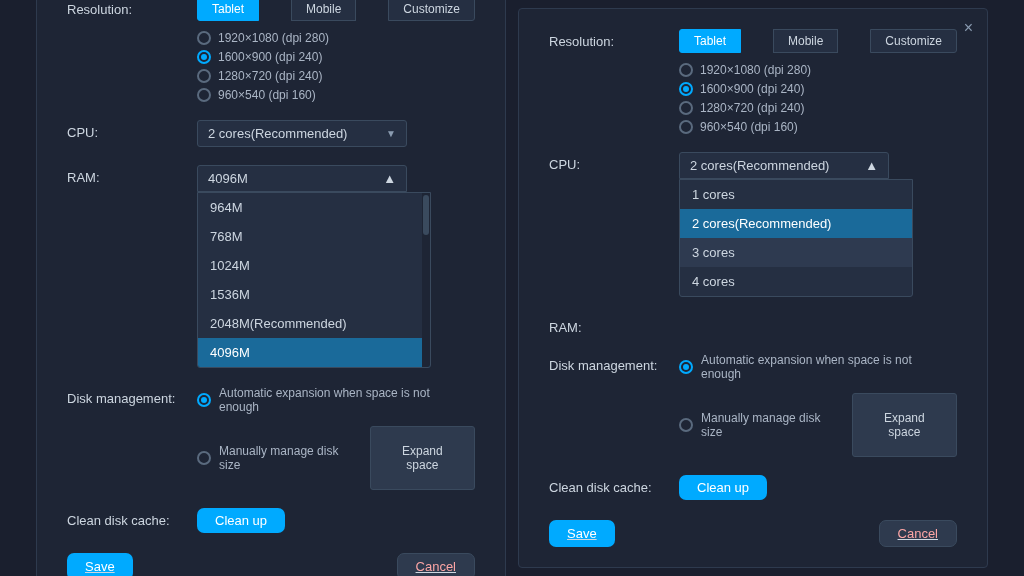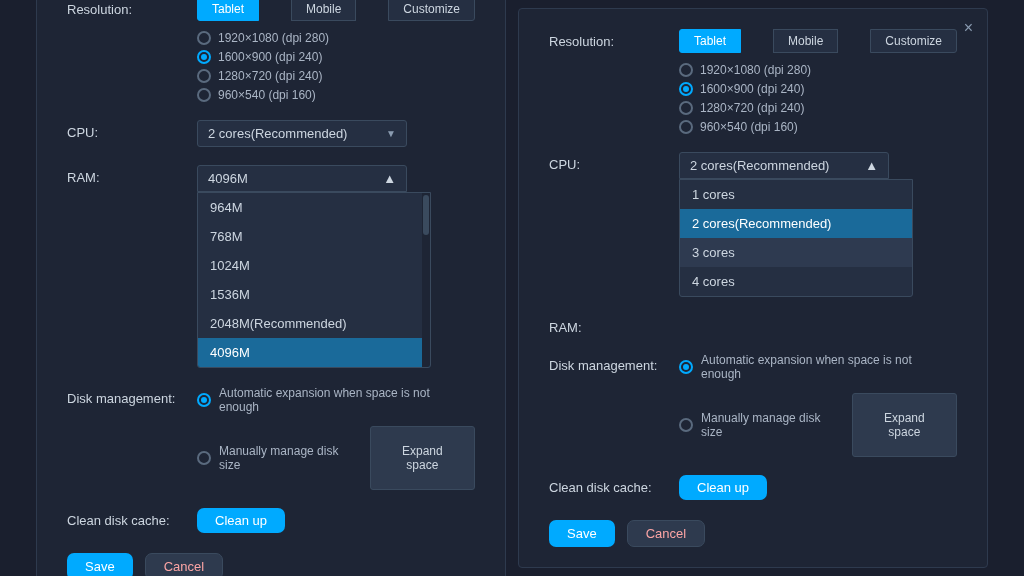--- a/index.html
+++ b/index.html
@@ -168,23 +168,24 @@
       background: #00aaff;
       color: #fff;
     }
     .btn-gray {
       background: #2e3a4e;
       color: #fca5a5;
       border: 1px solid #3a4a5e;
     }
     .footer {
       display: flex;
-      justify-content: flex-start;
+      justify-content: space-between;
       gap: 12px;
       margin-top: 20px;
+      text-decoration: underline;
     }
     .disk-text {
       font-size: 12px;
       color: #aab5c5;
     }
     
     .ram-dropdown-wrapper {
       position: relative;
     }
     .dropdown-list-scrollable {

